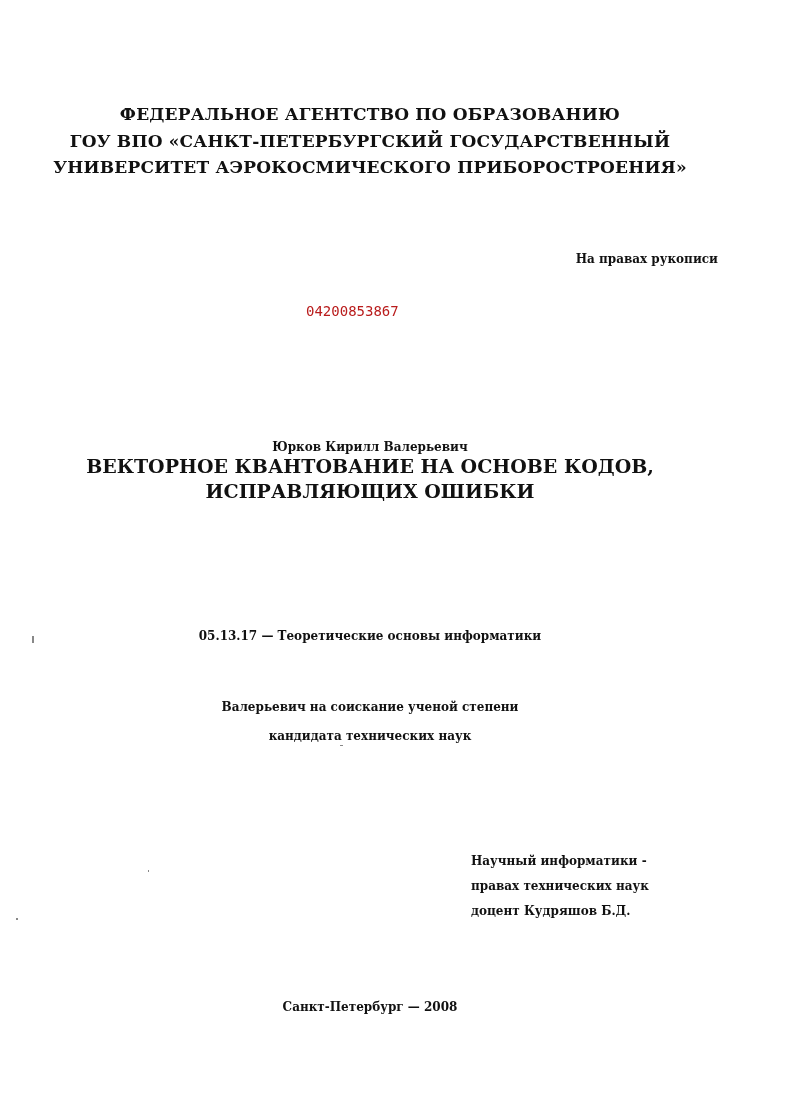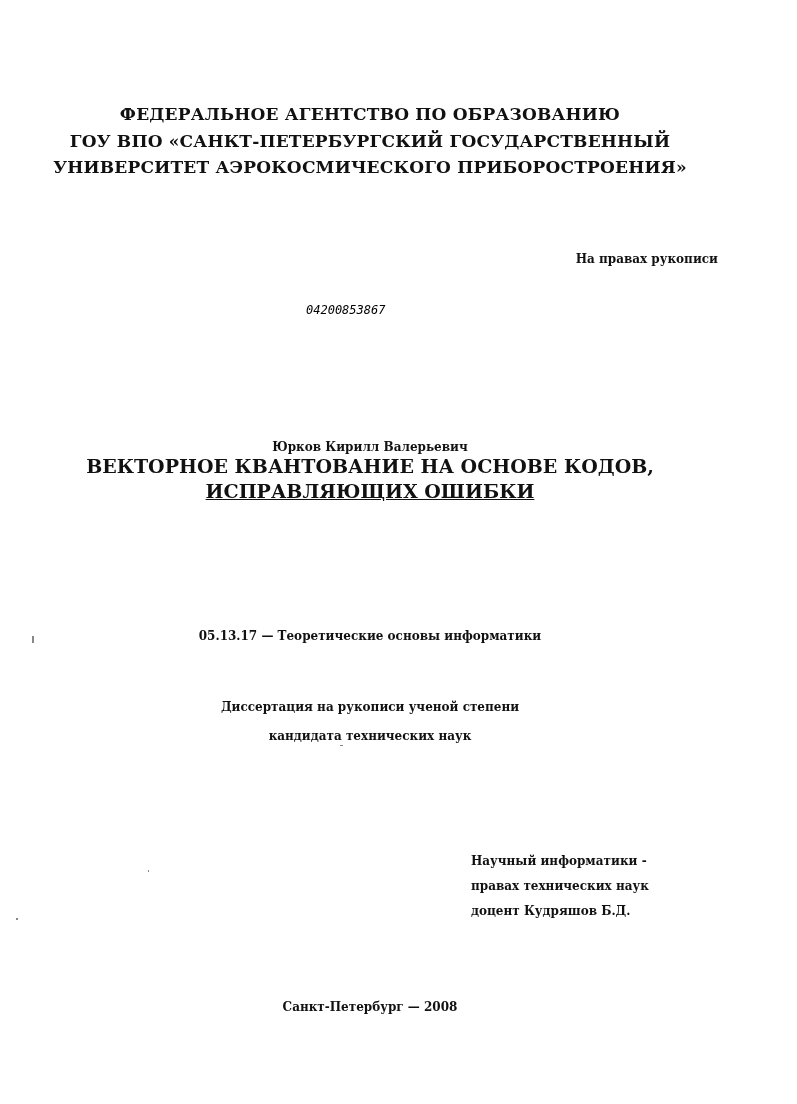--- a/index.html
+++ b/index.html
@@ -3,43 +3,43 @@
 <meta charset="utf-8">
 <style>
   html, body { margin:0; padding:0; background:#ffffff; }
   body { width:797px; height:1104px; position:relative; overflow:hidden;
          font-family:"DejaVu Serif","Liberation Serif",serif; color:#111; }
   .line { position:absolute; white-space:nowrap; font-weight:bold; }
   .center { left:0; width:740px; text-align:center; }
   .h-org { font-size:17px; letter-spacing:0.2px; }
   .title { font-size:19px; }
   .body { font-size:12px;margin-top:32px; }
-  .stamp { font-family:"DejaVu Sans Mono","Liberation Mono",monospace; font-weight:normal; font-size:12px; color:#000000;font-style:italic; }
+  .stamp { font-family:"DejaVu Sans Mono","Liberation Mono",monospace; font-weight:normal; font-size:14px; color:#b91c1c; }
   .speck { position:absolute; background:#888; }
 </style>
 </head>
 <body>
 
 <div>
   <div class="line center h-org" style="top:104px;">ФЕДЕРАЛЬНОЕ АГЕНТСТВО ПО ОБРАЗОВАНИЮ</div>
   <div class="line center h-org" style="top:131px;">ГОУ ВПО «САНКТ-ПЕТЕРБУРГСКИЙ ГОСУДАРСТВЕННЫЙ</div>
   <div class="line center h-org" style="top:157px;">УНИВЕРСИТЕТ АЭРОКОСМИЧЕСКОГО ПРИБОРОСТРОЕНИЯ»</div>
 
   <div class="line body" style="top:220px; right:79px;">На правах рукописи</div>
 
   <div class="line stamp" style="top:303px; left:306px;">04200853867</div>
 
   <div class="line center body" style="top:408px;">Юрков Кирилл Валерьевич</div>
 
   <div class="line center title" style="top:455px;">ВЕКТОРНОЕ КВАНТОВАНИЕ НА ОСНОВЕ КОДОВ,</div>
-  <div class="line center title" style="top:480px;text-decoration:underline;">ИСПРАВЛЯЮЩИХ ОШИБКИ</div>
+  <div class="line center title" style="top:480px;">ИСПРАВЛЯЮЩИХ ОШИБКИ</div>
 
   <div class="line center body" style="top:597px;">05.13.17 — Теоретические основы информатики</div>
 
-  <div class="line center body" style="top:668px;">Диссертация на рукописи ученой степени</div>
+  <div class="line center body" style="top:668px;">Валерьевич на соискание ученой степени</div>
   <div class="line center body" style="top:697px;">кандидата технических наук</div>
 
   <div class="line body" style="top:822px; left:471px;">Научный информатики -</div>
   <div class="line body" style="top:847px; left:471px;">правах технических наук</div>
   <div class="line body" style="top:872px; left:471px;">доцент Кудряшов Б.Д.</div>
 
   <div class="line center body" style="top:968px;">Санкт-Петербург — 2008</div>
 
   <div class="speck" style="top:636px; left:32px; width:2px; height:7px;"></div>
   <div class="speck" style="top:745px; left:340px; width:3px; height:1px;"></div>

